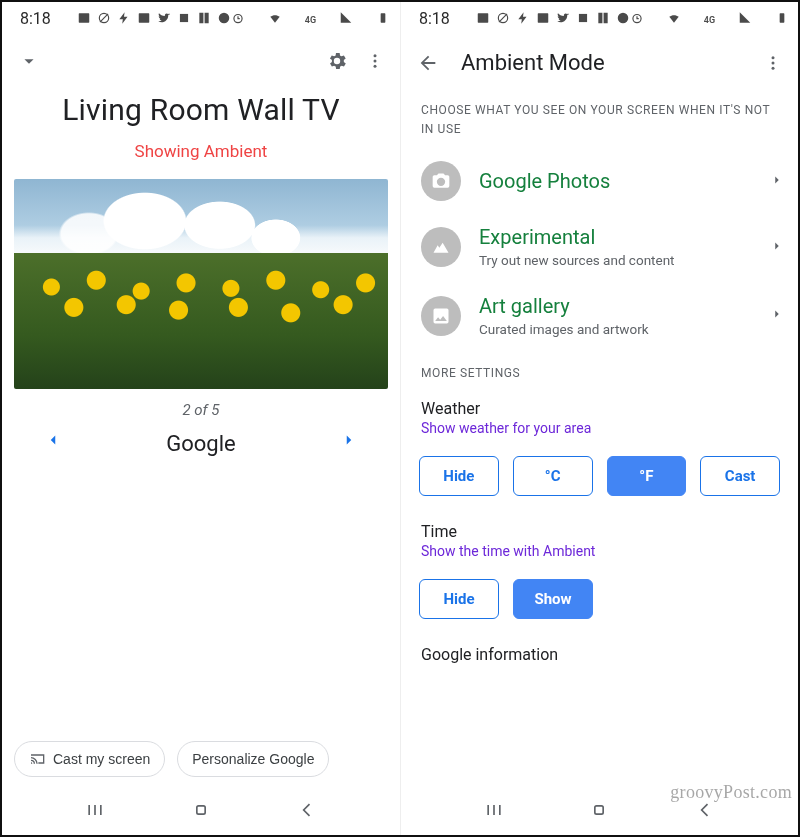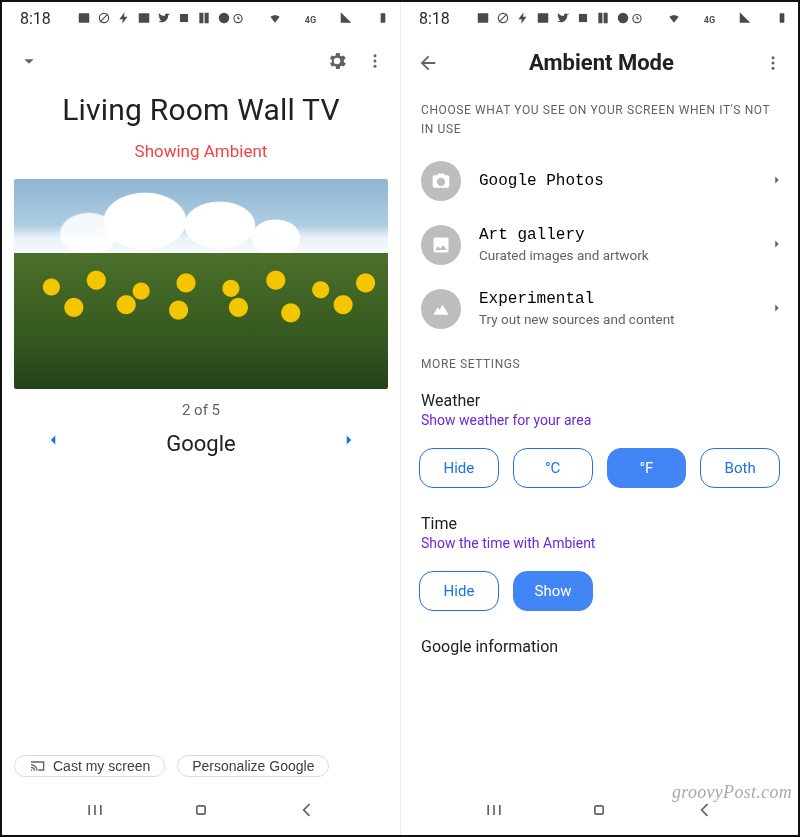--- a/index.html
+++ b/index.html
@@ -100,42 +100,42 @@
       radial-gradient(circle at 82% 27%, #f3c600 0 8px, transparent 9px),
       radial-gradient(circle at 94% 22%, #f3c600 0 9px, transparent 10px),
       radial-gradient(circle at 16% 40%, #f3c600 0 9px, transparent 10px),
       radial-gradient(circle at 30% 38%, #f3c600 0 9px, transparent 10px),
       radial-gradient(circle at 44% 42%, #f3c600 0 9px, transparent 10px),
       radial-gradient(circle at 60% 40%, #f3c600 0 9px, transparent 10px),
       radial-gradient(circle at 74% 44%, #f3c600 0 9px, transparent 10px),
       radial-gradient(circle at 88% 38%, #f3c600 0 9px, transparent 10px),
       linear-gradient(to bottom, #4c6f2a 0%, #355a1f 60%, #24421a 100%);
   }
-  .pager-count { text-align:center; color:#5f6368; font-size: 15px; padding: 12px 0 6px; }
+  .pager-count { text-align:center; color:#5f6368; font-size: 15px; padding: 12px 0 6px; font-style: italic; }
   .pager-row {
     display: flex; align-items: flex-start; justify-content: space-between;
     padding: 6px 42px;
   }
   .pager-row .pager-label { font-size: 22px; color: #202124; }
   .chev { color: #1a73e8; cursor: pointer; }
   .chev svg { width: 18px; height: 18px; fill: currentColor; }
 
   .bottom-actions {
     margin-top: auto;
     padding: 0 12px 12px;
     display: flex;
     gap: 12px;
   }
   .chip-btn {
     border: 1px solid #dadce0;
     border-radius: 999px;
     background: #fff;
     color: #3c4043;
     font-size: 14px;
-    padding: 2px 14px;
+    padding: 9px 14px;
     display: inline-flex;
     gap: 8px;
     align-items: center;
     cursor: pointer;
   }
   .chip-btn svg { width: 16px; height: 16px; fill: #5f6368; }
 
   .nav-bar {
     height: 46px;
     display: flex;
@@ -144,73 +144,73 @@
     padding: 0 40px;
   }
   .nav-bar .nbtn { color: #5f6368; cursor: pointer; }
   .nav-bar .nbtn svg { width: 20px; height: 20px; fill: none; stroke: currentColor; stroke-width: 2; }
 
   
   .title-bar {
     display: flex; align-items: center; gap: 22px;
     padding: 20px 16px 12px 16px;
   }
-  .title-bar .title { font-size: 22px; font-weight: 700; color: #202124; flex: 1; text-align: center; }
+  .title-bar .title { font-size: 22px; font-weight: 400; color: #202124; flex: 1; }
   .section-caption {
     color: #5f6368;
     font-size: 12px;
     letter-spacing: .6px;
     padding: 14px 20px 10px;
     line-height: 1.6;
   }
   .list-item {
     display: flex; align-items: center; gap: 18px;
     padding: 12px 14px 12px 20px;
     cursor: pointer;
   }
   .list-item .avatar {
     width: 40px; height: 40px; border-radius: 50%;
     background: #bdbdbd;
     display: flex; align-items: center; justify-content: center;
     flex-shrink: 0;
   }
   .list-item .avatar svg { width: 20px; height: 20px; fill: #fff; }
   .list-item .texts { flex: 1; min-width: 0; }
-  .list-item .primary { font-size: 16px; color: #000000; font-family: Liberation Mono, monospace; }
+  .list-item .primary { font-size: 20px; color: #15803d; }
   .list-item .secondary { font-size: 13.5px; color: #5f6368; line-height: 1.35; margin-top: 2px; }
   .list-item .chev-r { color: #5f6368; }
   .list-item .chev-r svg { width: 14px; height: 14px; fill: currentColor; }
 
   .settings-block { padding: 6px 20px 8px; }
   .settings-block .primary { font-size: 16px; color: #202124; }
   .settings-block .secondary { font-size: 14px; color: #6d28d9; margin-top: 2px; }
 
   .seg-row { display: flex; gap: 14px; padding: 12px 18px 10px; }
   .seg {
     border: 1px solid #1a73e8;
     color: #1a73e8;
     background: #fff;
-    border-radius: 14px;
+    border-radius: 6px;
     font-size: 15px;
     padding: 10px 0;
     flex: 1;
     text-align: center;
     cursor: pointer;
     min-width: 58px;
+    font-weight: bold;
   }
   .seg.active { background: #4285f4; color: #fff; border-color: #4285f4; }
 
   .device-info-heading { padding: 16px 20px 4px; font-size: 16px; color: #202124; }
 
   .watermark {
     position: absolute;
     right: 6px;
     bottom: 32px;
     font-family: Georgia, 'Times New Roman', serif;
-    font-style: italic;
     font-size: 18px;
     color: rgba(60,60,60,0.45);
     pointer-events: none;
     letter-spacing: .3px;
   }
 </style>
 </head>
 <body>
 
 <div class="frame">
@@ -422,58 +422,58 @@
         <div class="primary">Google Photos</div>
       </div>
       <span class="chev-r"><svg viewBox="0 0 24 24">
             <path d="M9 6l6 6-6 6z"></path>
           </svg></span>
     </div>
 
     <div class="list-item">
       <div class="avatar">
           <svg viewBox="0 0 24 24">
+            <path d="M3 19h18L14 7l-4 6-2-3z"></path>
+          </svg>
+        </div>
+      <div class="texts">
+        <div class="primary">Experimental</div>
+        <div class="secondary">Try out new sources and content</div>
+      </div>
+      <span class="chev-r"><svg viewBox="0 0 24 24">
+            <path d="M9 6l6 6-6 6z"></path>
+          </svg></span>
+    </div>
+
+    <div class="list-item">
+      <div class="avatar">
+          <svg viewBox="0 0 24 24">
             <path d="M21 19V5a2 2 0 0 0-2-2H5a2 2 0 0 0-2 2v14a2 2 0 0 0 2 2h14a2 2 0 0 0 2-2zM8.5 13.5l2.5 3 3.5-4.5L19 18H5z"></path>
           </svg>
         </div>
       <div class="texts">
         <div class="primary">Art gallery</div>
         <div class="secondary">Curated images and artwork</div>
       </div>
       <span class="chev-r"><svg viewBox="0 0 24 24">
             <path d="M9 6l6 6-6 6z"></path>
           </svg></span>
     </div>
 
-    <div class="list-item">
-      <div class="avatar">
-          <svg viewBox="0 0 24 24">
-            <path d="M3 19h18L14 7l-4 6-2-3z"></path>
-          </svg>
-        </div>
-      <div class="texts">
-        <div class="primary">Experimental</div>
-        <div class="secondary">Try out new sources and content</div>
-      </div>
-      <span class="chev-r"><svg viewBox="0 0 24 24">
-            <path d="M9 6l6 6-6 6z"></path>
-          </svg></span>
-    </div>
-
     <div class="section-caption">MORE SETTINGS</div>
 
     <div class="settings-block">
       <div class="primary">Weather</div>
       <div class="secondary">Show weather for your area</div>
     </div>
     <div class="seg-row">
       <div class="seg">Hide</div>
       <div class="seg">°C</div>
       <div class="seg active">°F</div>
-      <div class="seg">Both</div>
+      <div class="seg">Cast</div>
     </div>
 
     <div class="settings-block" style="padding-top:16px">
       <div class="primary">Time</div>
       <div class="secondary">Show the time with Ambient</div>
     </div>
     <div class="seg-row" style="max-width:210px">
       <div class="seg">Hide</div>
       <div class="seg active">Show</div>
     </div>

